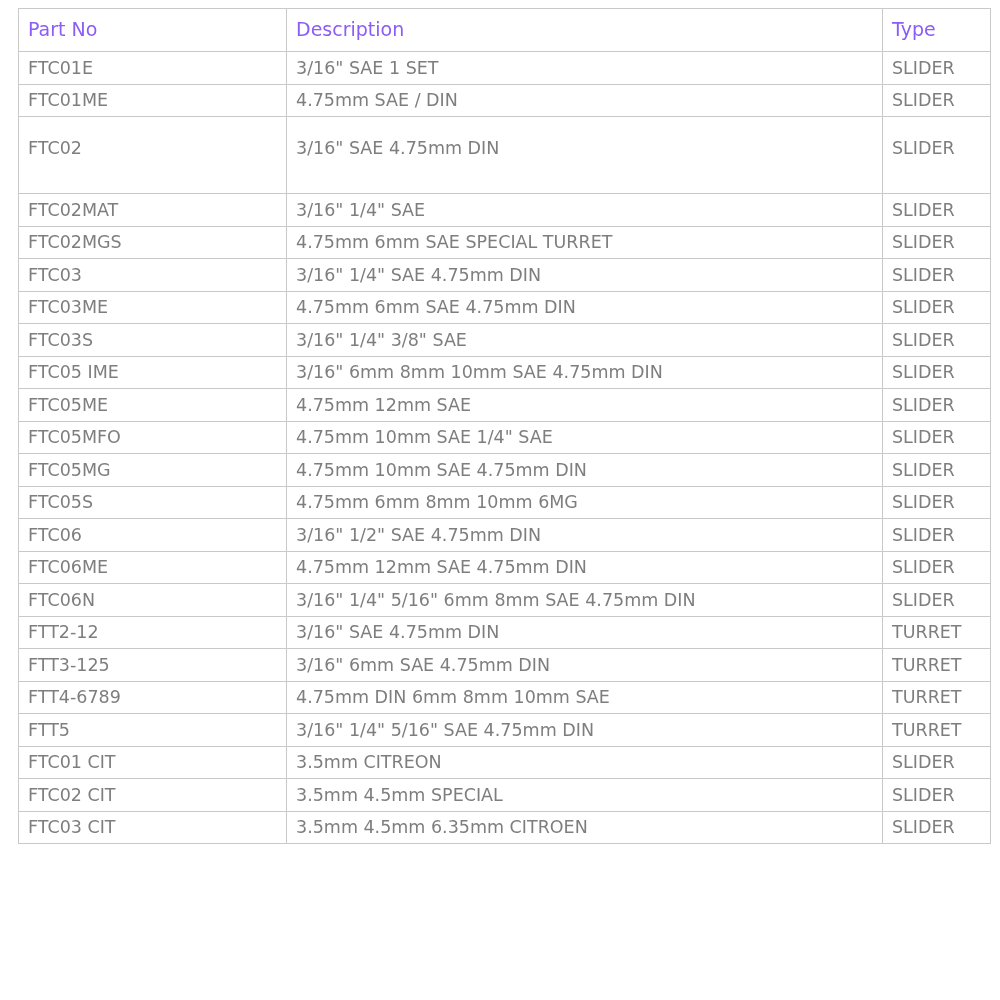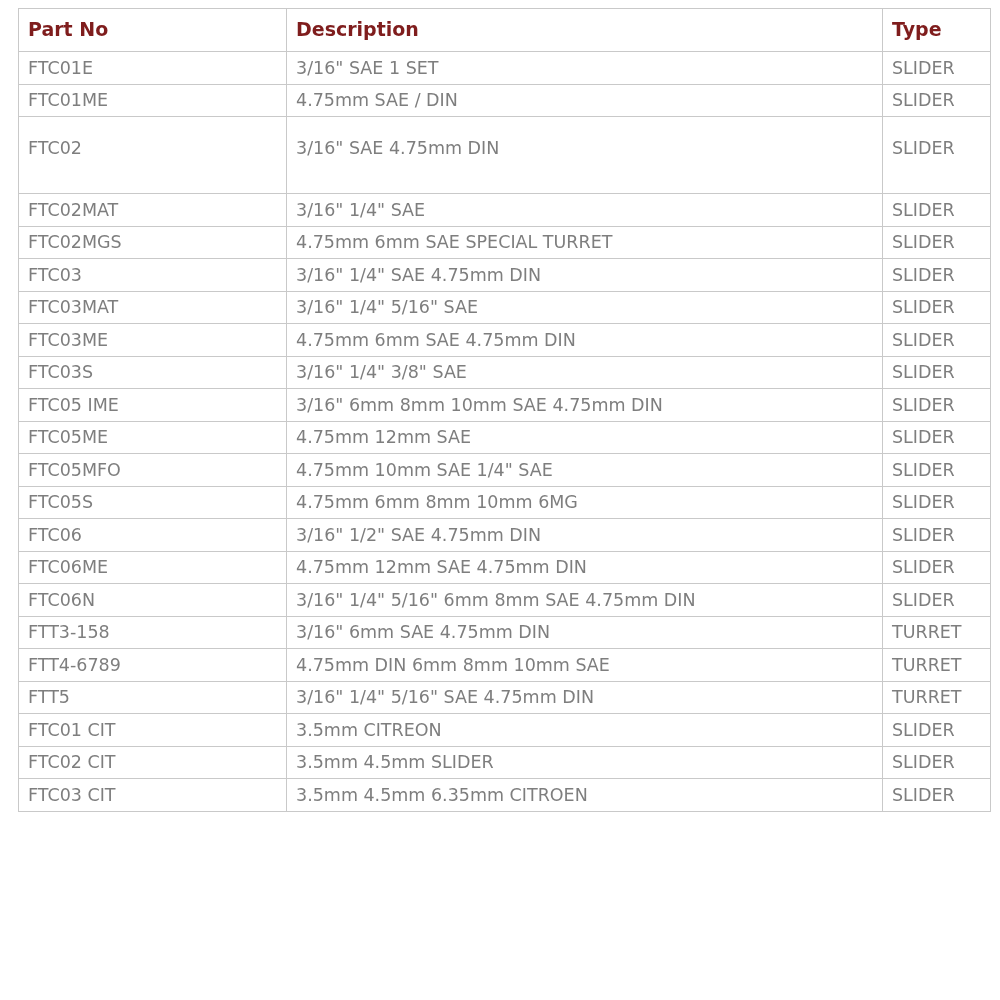--- a/index.html
+++ b/index.html
@@ -34,22 +34,22 @@
     padding: 4px 0 4px 9px;
     text-align: left;
     vertical-align: middle;
     white-space: nowrap;
     overflow: hidden;
     color: #7e7e7e;
     font-weight: normal;
   }
   table.parts-table thead th {
     font-size: 19px;
-    font-weight: bold;
-    color: #7f1d1d;
+    font-weight: normal;
+    color: #8b5cf6;
     height: 36px;
     padding-top: 2px;
     padding-bottom: 4px;
   }
   table.parts-table tbody td {
     font-size: 17.5px;
     height: 23.5px;
     line-height: 22px;
   }
   table.parts-table tbody tr.tall td {
@@ -104,25 +104,20 @@
           <td>FTC02MGS</td>
           <td>4.75mm 6mm SAE SPECIAL TURRET</td>
           <td>SLIDER</td>
         </tr>
         <tr>
           <td>FTC03</td>
           <td>3/16" 1/4" SAE 4.75mm DIN</td>
           <td>SLIDER</td>
         </tr>
         <tr>
-          <td>FTC03MAT</td>
-          <td>3/16" 1/4" 5/16" SAE</td>
-          <td>SLIDER</td>
-        </tr>
-        <tr>
           <td>FTC03ME</td>
           <td>4.75mm 6mm SAE 4.75mm DIN</td>
           <td>SLIDER</td>
         </tr>
         <tr>
           <td>FTC03S</td>
           <td>3/16" 1/4" 3/8" SAE</td>
           <td>SLIDER</td>
         </tr>
         <tr>
@@ -134,62 +129,72 @@
           <td>FTC05ME</td>
           <td>4.75mm 12mm SAE</td>
           <td>SLIDER</td>
         </tr>
         <tr>
           <td>FTC05MFO</td>
           <td>4.75mm 10mm SAE 1/4" SAE</td>
           <td>SLIDER</td>
         </tr>
         <tr>
+          <td>FTC05MG</td>
+          <td>4.75mm 10mm SAE 4.75mm DIN</td>
+          <td>SLIDER</td>
+        </tr>
+        <tr>
           <td>FTC05S</td>
           <td>4.75mm 6mm 8mm 10mm 6MG</td>
           <td>SLIDER</td>
         </tr>
         <tr>
           <td>FTC06</td>
           <td>3/16" 1/2" SAE 4.75mm DIN</td>
           <td>SLIDER</td>
         </tr>
         <tr>
           <td>FTC06ME</td>
           <td>4.75mm 12mm SAE 4.75mm DIN</td>
           <td>SLIDER</td>
         </tr>
         <tr>
           <td>FTC06N</td>
           <td>3/16" 1/4"  5/16" 6mm  8mm SAE 4.75mm DIN</td>
           <td>SLIDER</td>
         </tr>
         <tr>
-          <td>FTT3-158</td>
+          <td>FTT2-12</td>
+          <td>3/16" SAE 4.75mm DIN</td>
+          <td>TURRET</td>
+        </tr>
+        <tr>
+          <td>FTT3-125</td>
           <td>3/16" 6mm SAE 4.75mm DIN</td>
           <td>TURRET</td>
         </tr>
         <tr>
           <td>FTT4-6789</td>
           <td>4.75mm DIN 6mm 8mm 10mm SAE</td>
           <td>TURRET</td>
         </tr>
         <tr>
           <td>FTT5</td>
           <td>3/16" 1/4"  5/16" SAE 4.75mm DIN</td>
           <td>TURRET</td>
         </tr>
         <tr>
           <td>FTC01 CIT</td>
           <td>3.5mm CITREON</td>
           <td>SLIDER</td>
         </tr>
         <tr>
           <td>FTC02 CIT</td>
-          <td>3.5mm 4.5mm SLIDER</td>
+          <td>3.5mm 4.5mm SPECIAL</td>
           <td>SLIDER</td>
         </tr>
         <tr>
           <td>FTC03 CIT</td>
           <td>3.5mm 4.5mm 6.35mm CITROEN</td>
           <td>SLIDER</td>
         </tr>
       </tbody>
   </table>
 </div>

